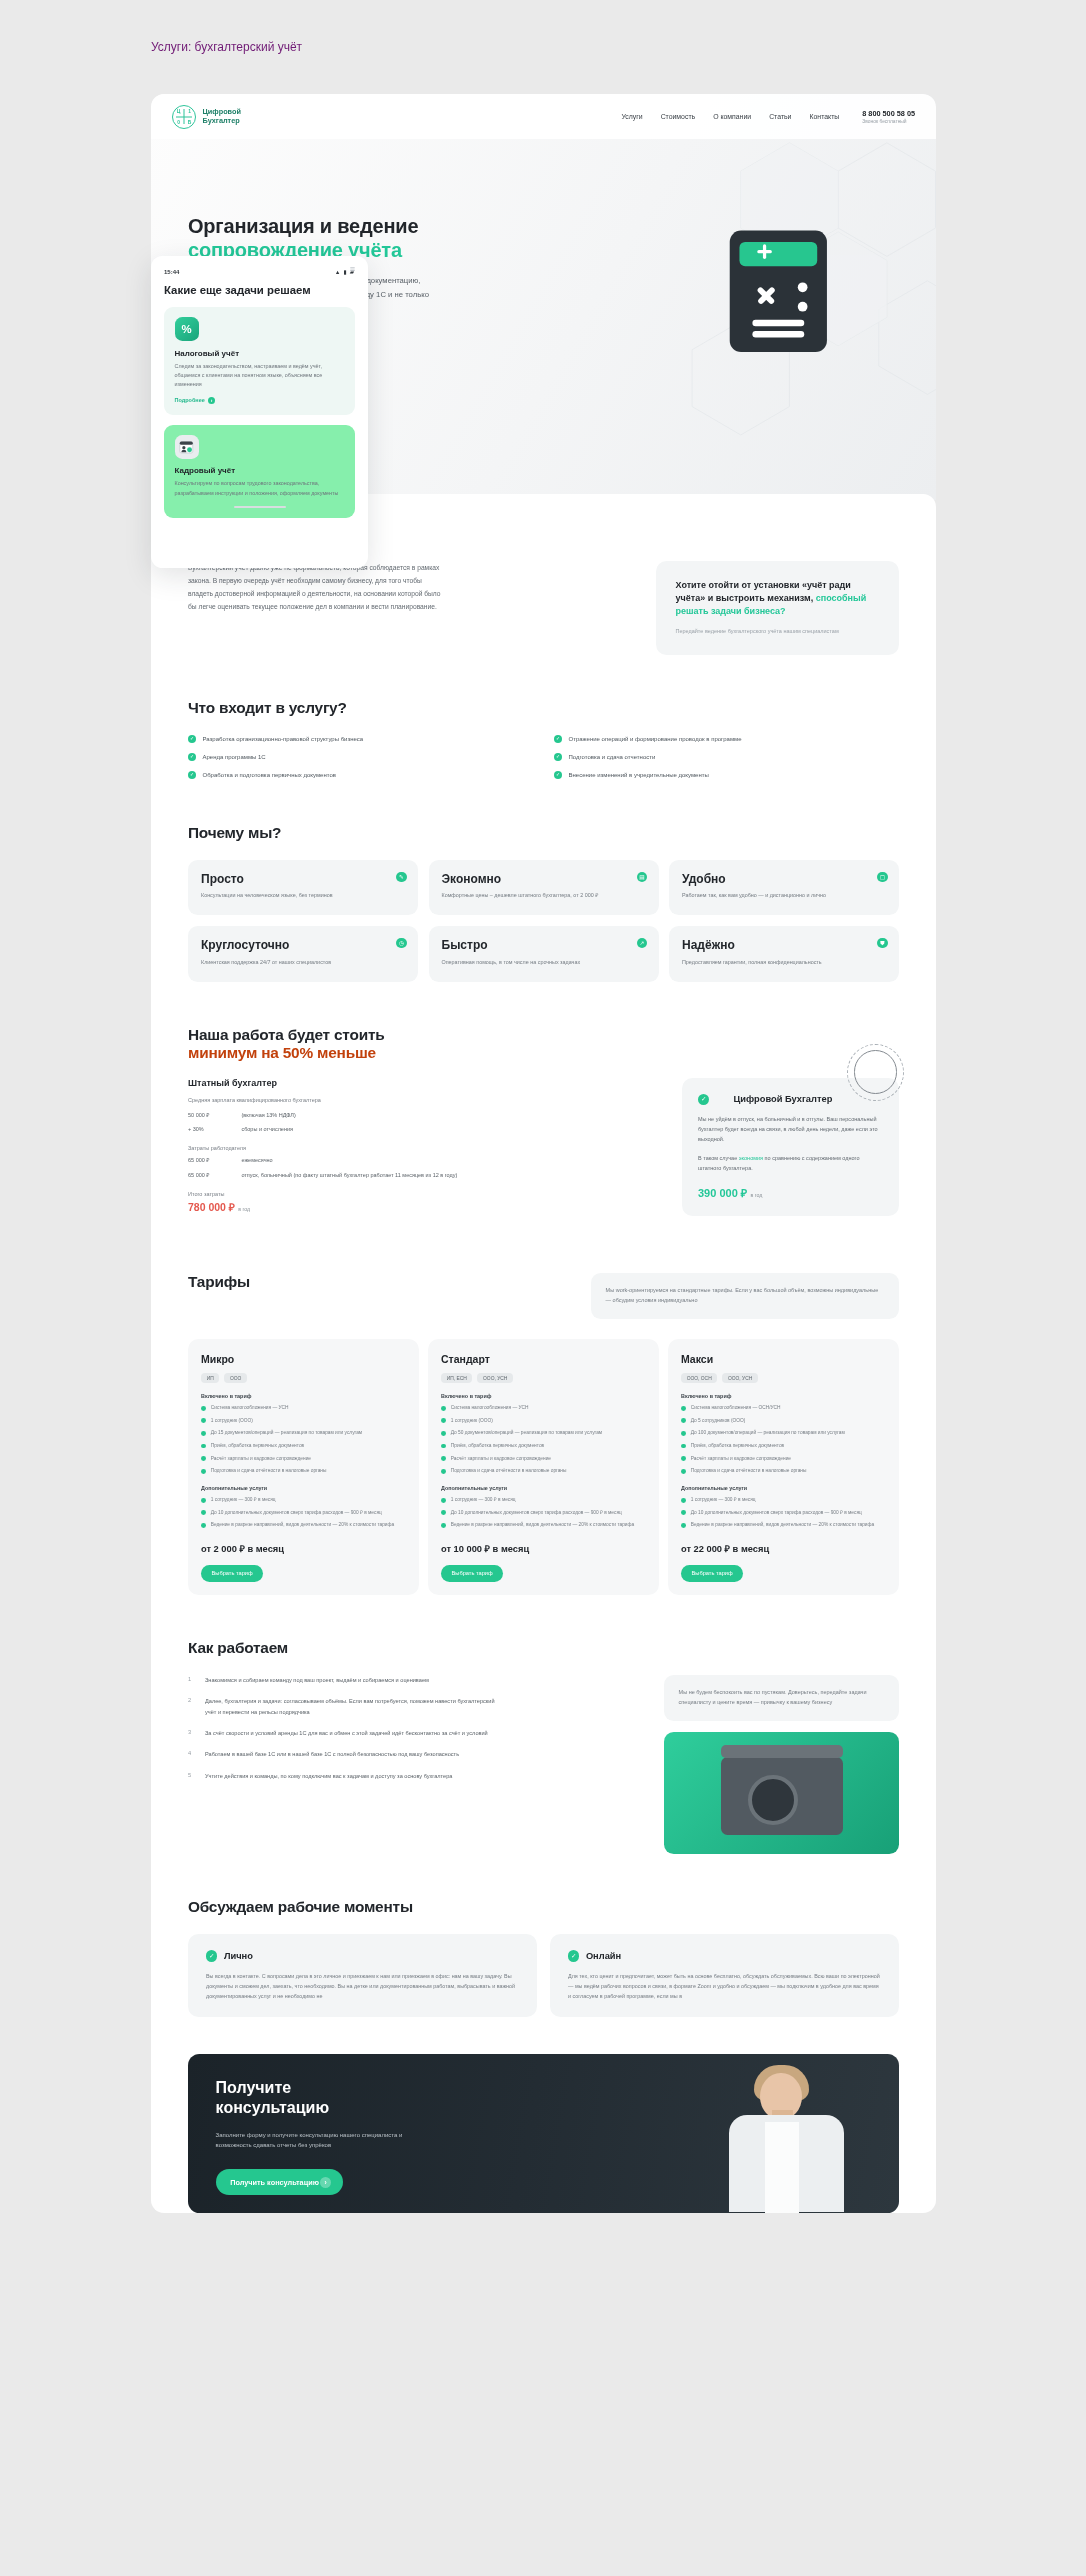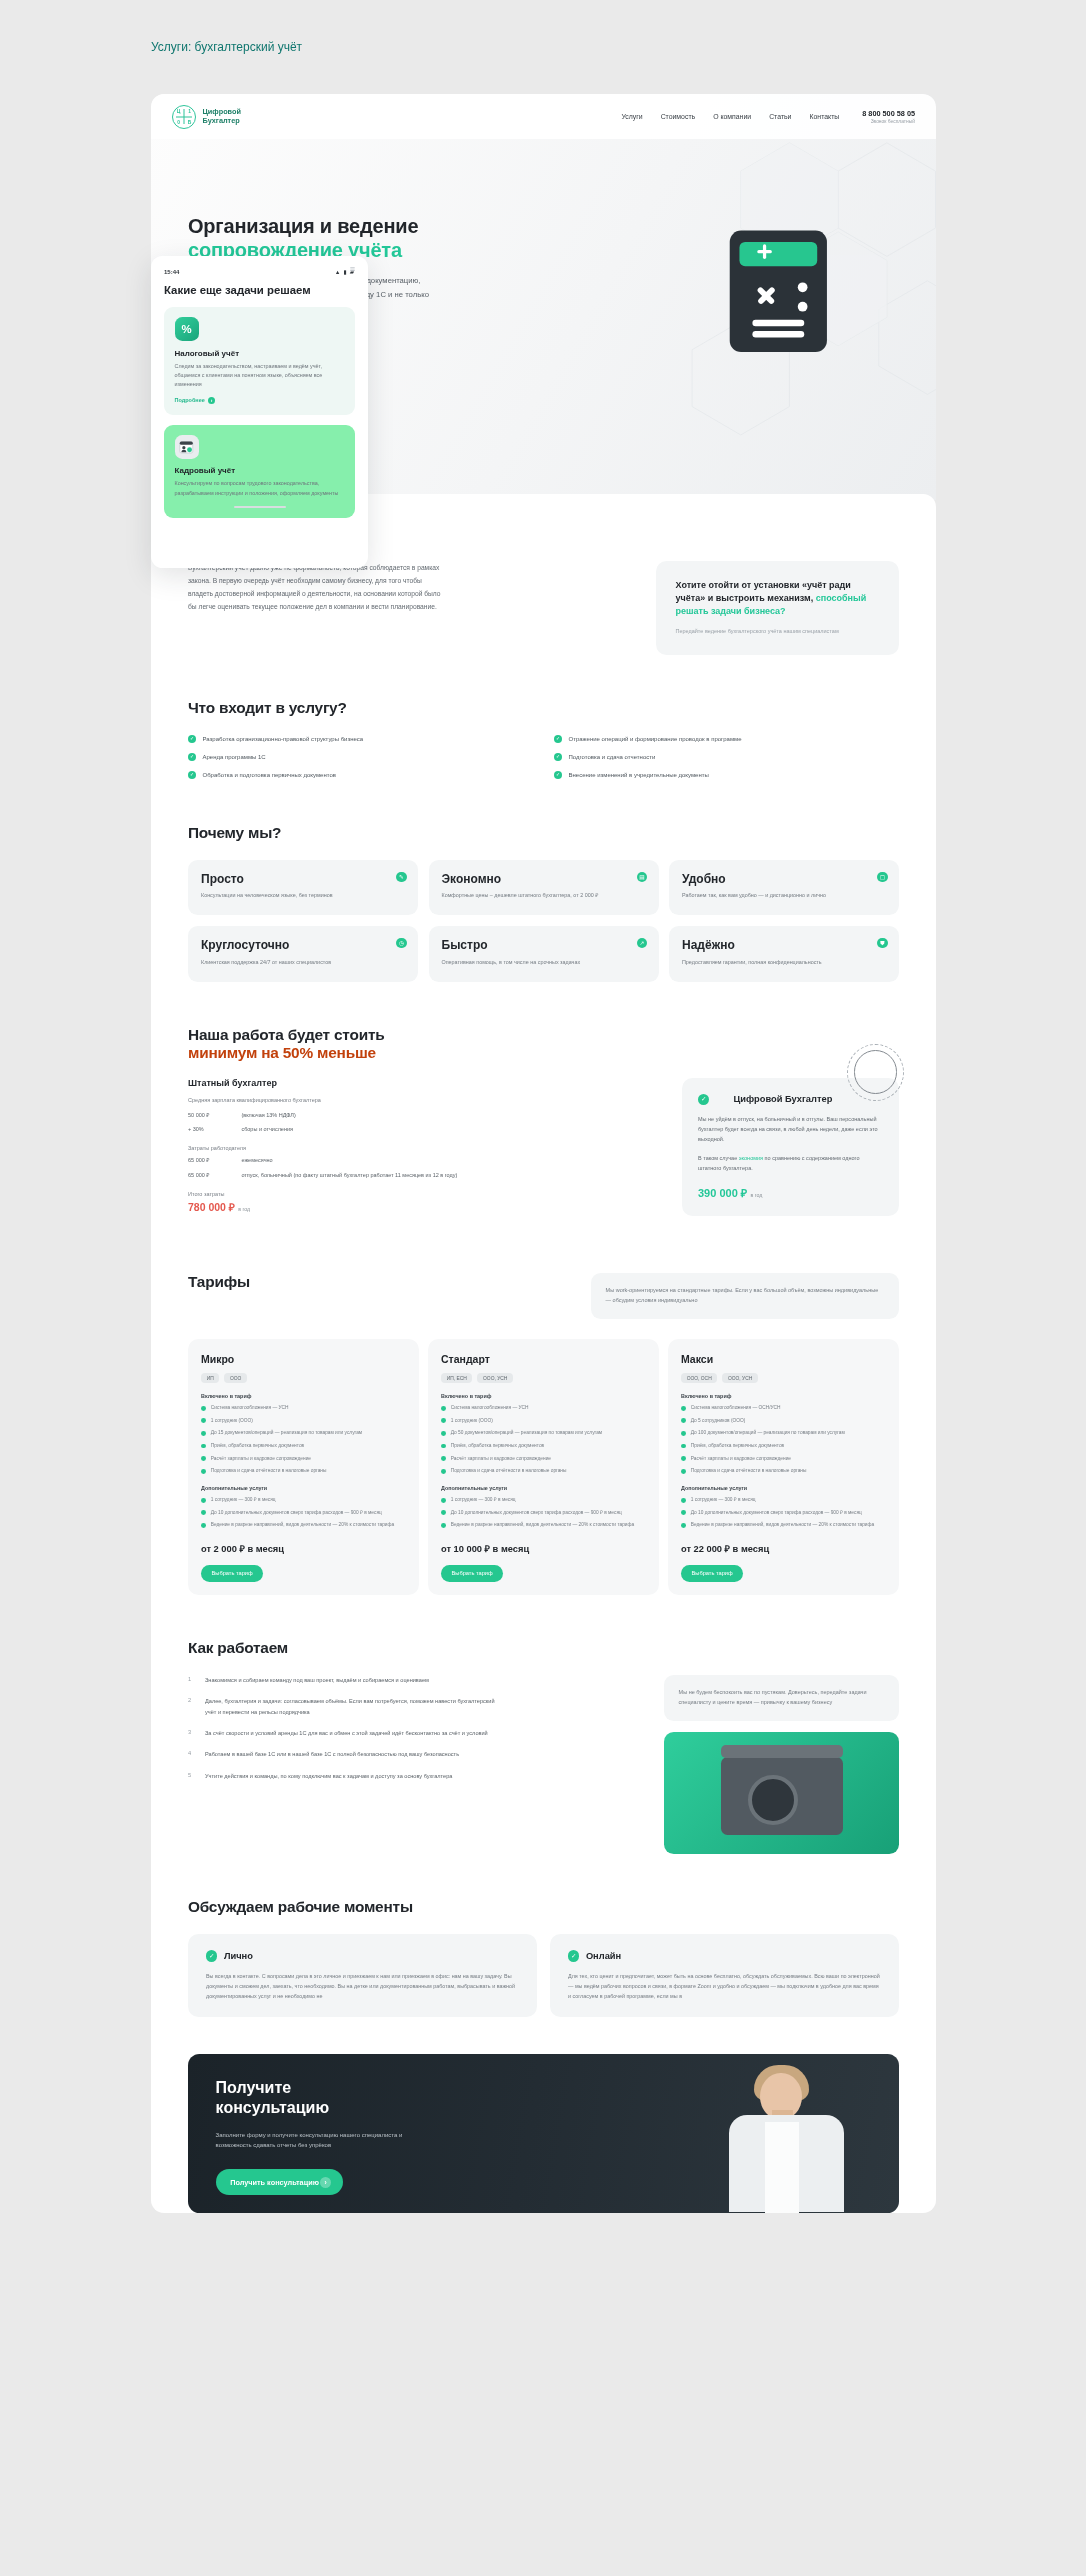--- a/index.html
+++ b/index.html
@@ -6,21 +6,21 @@
   body {
     width: 1087px; height: 2576px;
     background: #eaeaea;
     font-family: "Liberation Sans", sans-serif;
     color: #22262b;
     position: relative;
     overflow: hidden;
   }
   .page-title {
     position: absolute; left: 151px; top: 40px;
-    font-size: 12px; color: #0f766e;
+    font-size: 12px; color: #701a75;
   }
   .site {
     position: absolute; left: 151px; top: 94px;
     width: 785px; height: 2433px;
   }
   
   .hero {
     position: relative; width: 785px; height: 406px;
     background: linear-gradient(120deg,#fdfdfd 0%,#f4f5f6 55%,#eceef0 100%);
     border-radius: 13px 13px 0 0;
@@ -39,21 +39,21 @@
     border: 1.1px solid #2ec49a; position: relative; flex: none;
   }
   .logo-mark::before, .logo-mark::after {
     content: ""; position: absolute; background: #2ec49a;
   }
   .logo-mark::before { left: 50%; top: 3.2px; bottom: 3.2px; width: 1px; transform: translateX(-50%); }
   .logo-mark::after { top: 50%; left: 3.2px; right: 3.2px; height: 1px; transform: translateY(-50%); }
   .logo-txt { font-size: 7.3px; line-height: 1.15; font-weight: 700; color: #1d7f67; }
   .nav { display: flex; gap: 18px; margin-left: auto; margin-right: 23px; }
   .nav a { font-size: 6.9px; color: #3a4047; text-decoration: none; white-space: nowrap; }
-  .phone-wrap { text-align: right; }
+  .phone-wrap { }
   .phone-num { font-size: 7.3px; font-weight: 700; color: #1b1f24; }
   .phone-sub { font-size: 4.9px; color: #9aa1a8; margin-top: 0.8px; }
 
   .hero-body { position: absolute; left: 37px; top: 120px; width: 341px; z-index: 3; }
   .hero-h1 { font-size: 20px; font-weight: 700; line-height: 1.22; letter-spacing: -0.2px; }
   .hero-h1 .accent { color: #23c798; display: block; }
   .hero-p { margin-top: 11.4px; font-size: 7.7px; line-height: 1.75; color: #5a6168; max-width: 243px; }
   .btn-primary {
     margin-top: 18px; display: inline-flex; align-items: center; gap: 1px;
     background: #25c78f; color: #fff; border: 0; border-radius: 32px;

